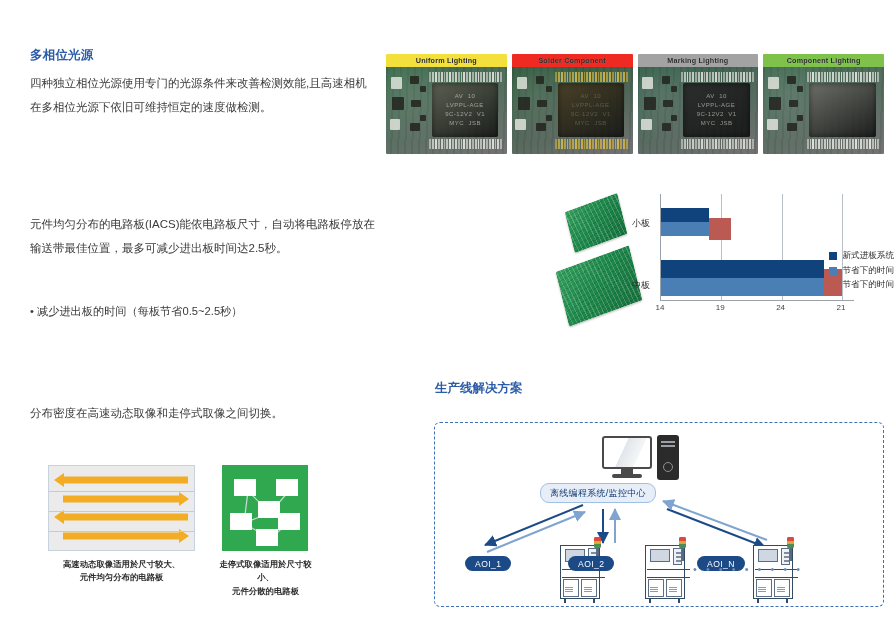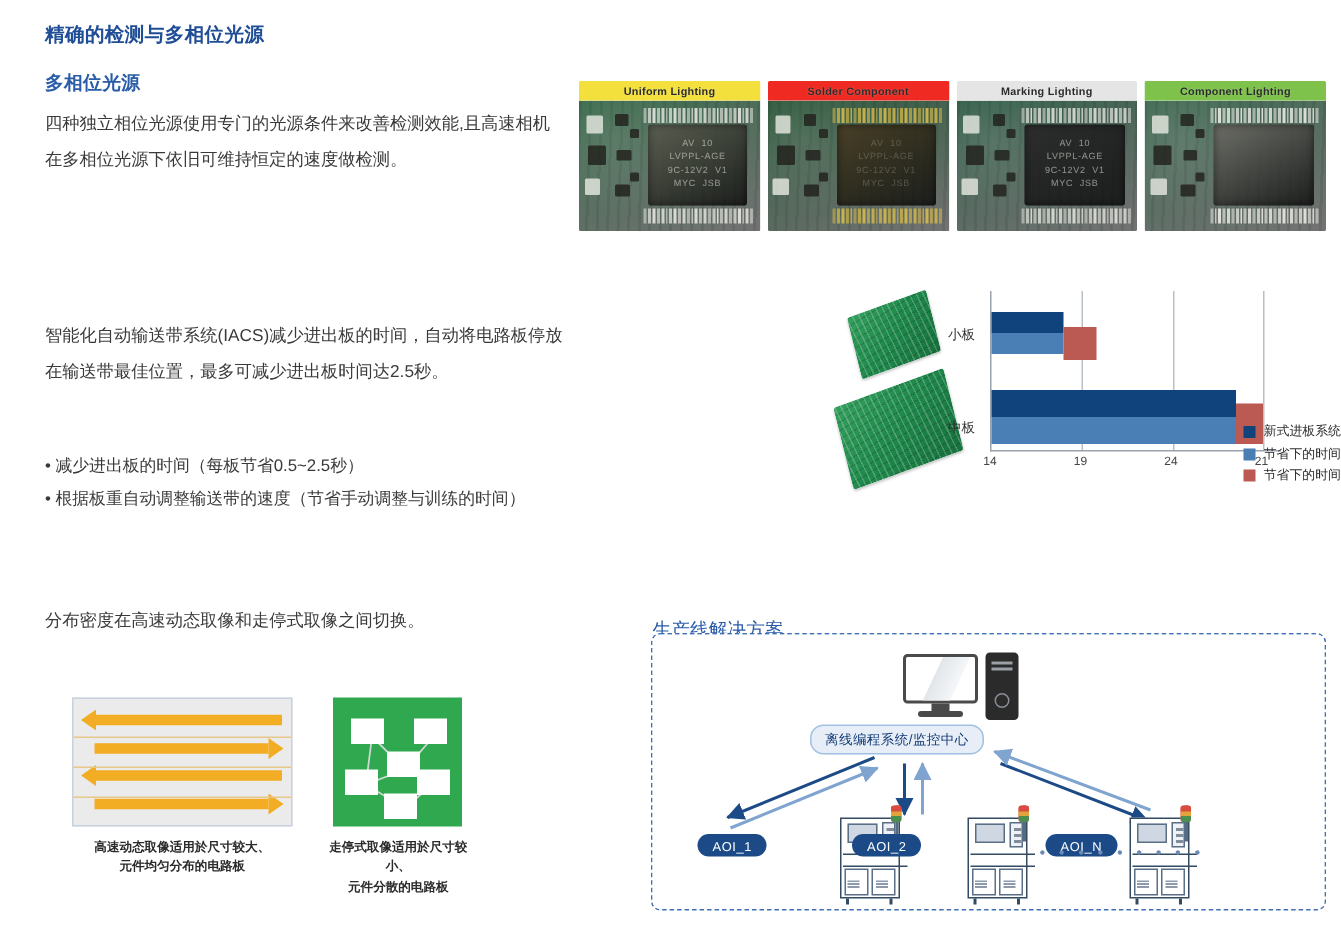--- a/index.html
+++ b/index.html
@@ -74,21 +74,21 @@
   }
   .cat-label { position:absolute; font-size:9px; color:#2b2b2b; }
   .plot { position:absolute; left:100px; top:8px; width:194px; height:107px; border-left:1px solid #9aa2ab; border-bottom:1px solid #9aa2ab; }
   .gridline { position:absolute; top:0; bottom:0; width:1px; background:#b9bfc6; }
   .barrow { position:absolute; left:0; }
   .bar { position:absolute; left:0; height:50%; }
   .bar.new { top:0; background:#10427c; }
   .bar.old { top:50%; background:#4a7fb5; }
   .bar.save { background:#bb5a52; }
   .tick { position:absolute; font-size:8px; color:#444; transform:translateX(-50%); }
-  .legend { position:absolute; right:0; top:96px; }
+  .legend { position:absolute; right:0; top:64px; }
   .legend .row { display:flex; align-items:center; gap:5px; margin-bottom:2.5px; }
   .legend .sw { width:8px; height:8px; display:block; }
   .legend .txt { font-size:8.6px; color:#2b2b2b; white-space:nowrap; }
 
   
   #sec3-title { position:absolute; left:30px; top:381px; }
   #sec3-body  { position:absolute; left:30px; top:406px; width:360px; font-size:11.5px; color:#3a3a3a; }
   .scan-box {
     position:absolute; left:48px; top:465px; width:147px; height:86px;
     background:#ebebeb; border:1px solid #c6d2dd;
@@ -102,21 +102,21 @@
   .scan-sep { position:absolute; left:0; right:0; height:1px; background:#e6c88a; }
 
   .green-box {
     position:absolute; left:222px; top:465px; width:86px; height:86px;
     background:#2fa84f; overflow:hidden;
   }
   .green-box .pad { position:absolute; background:#ffffff; }
   .cap2 { position:absolute; font-size:8.4px; font-weight:bold; color:#2b2b2b; text-align:center; line-height:1.6; }
 
   
-  #sec4-title { position:absolute; left:435px; top:412px; font-size:12.5px; font-weight:normal; color:#2a5ca8; }
+  #sec4-title { position:absolute; left:435px; top:380px; font-size:12.5px; font-weight:bold; color:#2a5ca8; }
   #line-diagram {
     position:absolute; left:434px; top:422px; width:450px; height:185px;
     border:1.6px dashed #3f6fb5; border-radius:6px; background:#fff;
   }
   .monitor { position:absolute; left:167px; top:13px; width:50px; height:42px; }
   .monitor .screen {
     position:absolute; left:0; top:0; width:50px; height:33px;
     border:2.3px solid #4a4a4a; border-radius:3px; background:#fff; overflow:hidden;
   }
   .monitor .screen::after {
@@ -157,21 +157,20 @@
 
   .dots { position:absolute; font-size:11px; letter-spacing:3px; color:#6b8ab5; }
 
   svg.arrows { position:absolute; left:0; top:0; width:450px; height:185px; overflow:visible; }
 </style>
 </head>
 <body>
 
 <div class="page">
 
-  <div class="h-main">精确的检测与多相位光源</div>
 
   <div class="h-sub" id="sec1-title">多相位光源</div>
   <div class="body-text" id="sec1-body">四种独立相位光源使用专门的光源条件来改善检测效能,且高速相机在多相位光源下依旧可维持恒定的速度做检测。</div>
 
   <div class="photo-strip" id="photo-strip">
       <div class="photo">
         <div class="cap" style="background: rgb(243, 224, 60);">Uniform Lighting</div>
         <div class="pcb">
           <div class="base" style="background: radial-gradient(circle at 20% 30%, rgba(255, 255, 255, 0.1), transparent 45%), repeating-linear-gradient(92deg, rgba(0, 0, 0, 0.08) 0px, rgba(0, 0, 0, 0.08) 2px, transparent 2px, transparent 7px), linear-gradient(160deg, rgb(58, 107, 76), rgba(0, 0, 0, 0.55));"></div>
           <div class="pins" style="top: 6%;">
@@ -320,21 +319,21 @@
             <i style="left: 5%; top: 34%; width: 10%; height: 16%; background: rgba(35, 35, 30, 0.85);"></i>
             <i style="left: 21%; top: 38%; width: 8%; height: 8%; background: rgba(35, 35, 30, 0.85);"></i>
             <i style="left: 3%; top: 60%; width: 9%; height: 12%; background: rgba(225, 228, 220, 0.85);"></i>
             <i style="left: 20%; top: 64%; width: 8%; height: 10%; background: rgba(35, 35, 30, 0.85);"></i>
             <i style="left: 28%; top: 22%; width: 5%; height: 7%; background: rgba(35, 35, 30, 0.85);"></i>
             <i style="left: 28%; top: 55%; width: 5%; height: 7%; background: rgba(35, 35, 30, 0.85);"></i>
           </div>
         </div>
       </div>
       <div class="photo">
-        <div class="cap" style="background: #e5e5e5;">Marking Lighting</div>
+        <div class="cap" style="background: #a3a3a3;">Marking Lighting</div>
         <div class="pcb">
           <div class="base" style="background: radial-gradient(circle at 20% 30%, rgba(255, 255, 255, 0.1), transparent 45%), repeating-linear-gradient(92deg, rgba(0, 0, 0, 0.08) 0px, rgba(0, 0, 0, 0.08) 2px, transparent 2px, transparent 7px), linear-gradient(160deg, rgb(51, 96, 74), rgba(0, 0, 0, 0.55));"></div>
           <div class="pins" style="top: 6%;">
             <i style="background: rgb(226, 226, 220); opacity: 0.55;"></i>
             <i style="background: rgb(226, 226, 220); opacity: 0.72;"></i>
             <i style="background: rgb(226, 226, 220); opacity: 0.88;"></i>
             <i style="background: rgb(226, 226, 220); opacity: 0.63;"></i>
             <i style="background: rgb(226, 226, 220); opacity: 0.8;"></i>
             <i style="background: rgb(226, 226, 220); opacity: 0.55;"></i>
             <i style="background: rgb(226, 226, 220); opacity: 0.72;"></i>
@@ -472,24 +471,23 @@
             <i style="left: 21%; top: 38%; width: 8%; height: 8%; background: rgba(35, 35, 30, 0.85);"></i>
             <i style="left: 3%; top: 60%; width: 9%; height: 12%; background: rgba(225, 228, 220, 0.85);"></i>
             <i style="left: 20%; top: 64%; width: 8%; height: 10%; background: rgba(35, 35, 30, 0.85);"></i>
             <i style="left: 28%; top: 22%; width: 5%; height: 7%; background: rgba(35, 35, 30, 0.85);"></i>
             <i style="left: 28%; top: 55%; width: 5%; height: 7%; background: rgba(35, 35, 30, 0.85);"></i>
           </div>
         </div>
       </div>
     </div>
 
-  <div class="body-text" id="sec2-body">智能化自动输送带系统(IACS)减少进出板的时间，自动将电路板停放在输送带最佳位置，最多可减少进出板时间达2.5秒。</div>
+  <div class="body-text" id="sec2-body">元件均匀分布的电路板(IACS)能依电路板尺寸，自动将电路板停放在输送带最佳位置，最多可减少进出板时间达2.5秒。</div>
   <div id="sec2-bullets">
       <div class="bullet">• 减少进出板的时间（每板节省0.5~2.5秒）</div>
-      <div class="bullet">• 根据板重自动调整输送带的速度（节省手动调整与训练的时间）</div>
     </div>
 
   <div id="chart">
     <div class="pcb-thumb" style="left:8px; top:16px; width:56px; height:42px;">
         <div class="sheet"></div>
       </div>
     <div class="pcb-thumb" style="left:0px; top:72px; width:78px; height:56px;">
         <div class="sheet"></div>
       </div>
 

